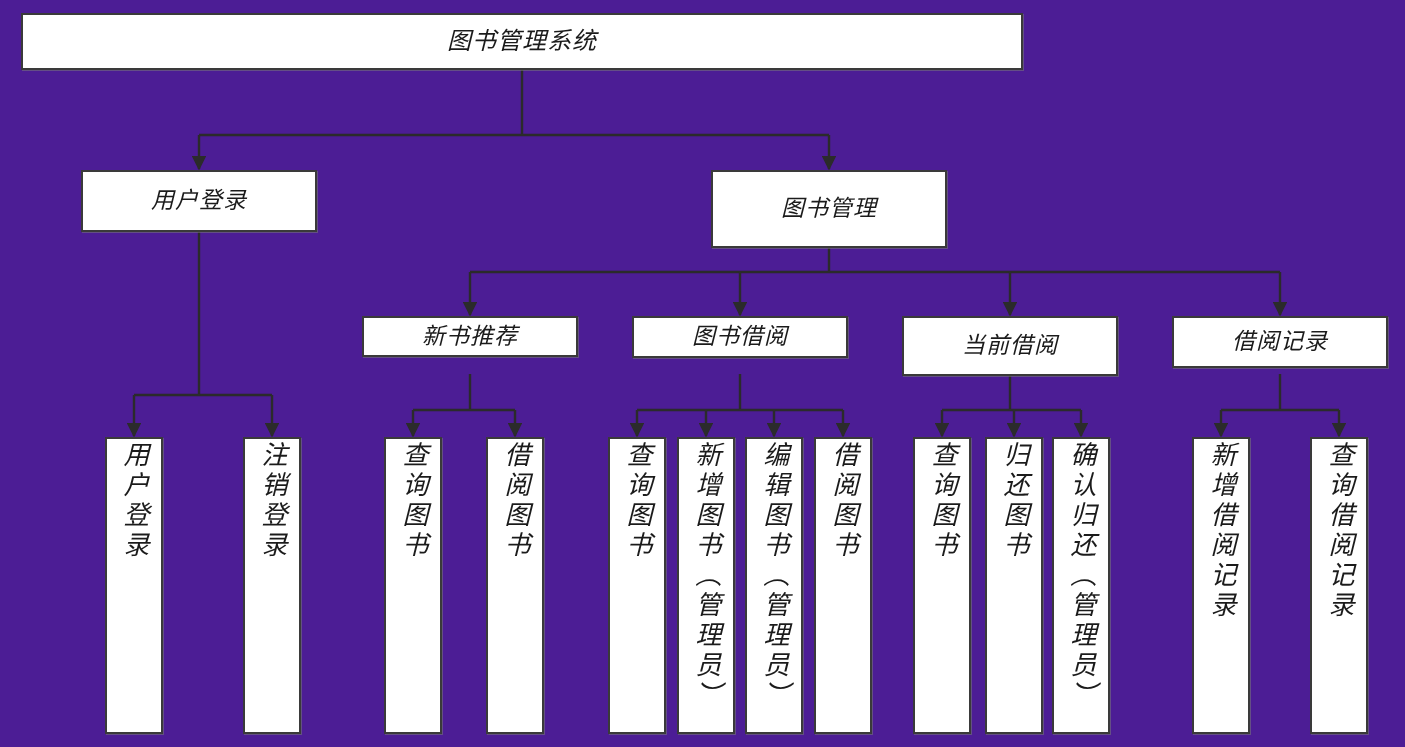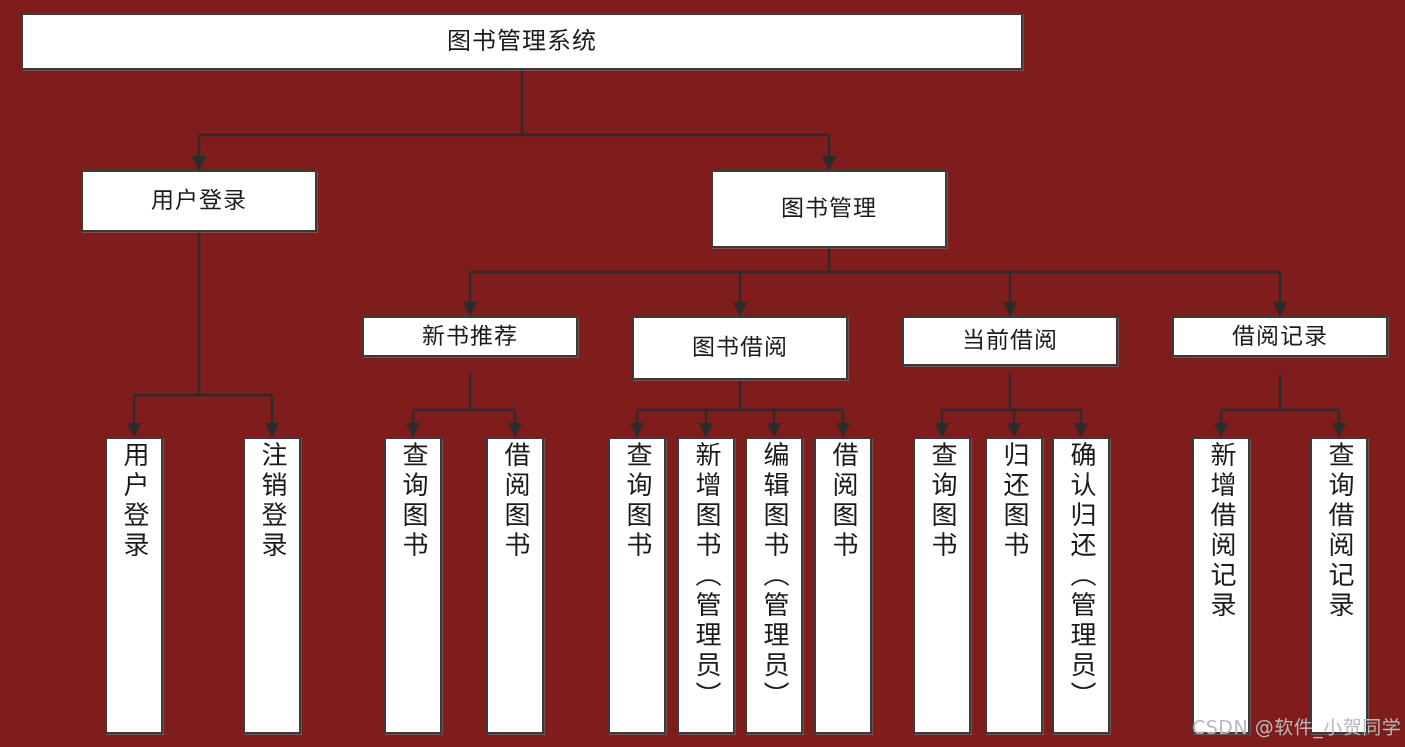--- a/index.html
+++ b/index.html
@@ -8,22 +8,23 @@
     padding: 0;
     background: #ffffff;
   }
   body {
     font-family: "DejaVu Sans", "Liberation Sans", sans-serif;
   }
   #canvas {
     position: relative;
     width: 1405px;
     height: 747px;
-    background: #7f1d1d;
+    background: #4c1d95;
     overflow: hidden;
+    font-style: italic;
   }
   svg.wires {
     position: absolute;
     left: 0;
     top: 0;
     width: 1405px;
     height: 747px;
     pointer-events: none;
   }
   .node {
@@ -127,27 +128,27 @@
       </div>
       <div class="node horiz" style="left: 81px; top: 170px; width: 236px; height: 62px;">
         <span class="label">用户登录</span>
       </div>
       <div class="node horiz" style="left: 711px; top: 170px; width: 236px; height: 78px;">
         <span class="label">图书管理</span>
       </div>
       <div class="node horiz" style="left: 362px; top: 316px; width: 216px; height: 41px;">
         <span class="label">新书推荐</span>
       </div>
-      <div class="node horiz" style="left: 632px; top: 316px; width: 216px; height: 64px;">
+      <div class="node horiz" style="left: 632px; top: 316px; width: 216px; height: 42px;">
         <span class="label">图书借阅</span>
       </div>
-      <div class="node horiz" style="left: 902px; top: 316px; width: 216px; height: 50px;">
+      <div class="node horiz" style="left: 902px; top: 316px; width: 216px; height: 60px;">
         <span class="label">当前借阅</span>
       </div>
-      <div class="node horiz" style="left: 1172px; top: 316px; width: 216px; height: 41px;">
+      <div class="node horiz" style="left: 1172px; top: 316px; width: 216px; height: 52px;">
         <span class="label">借阅记录</span>
       </div>
       <div class="node vert" style="left: 105px; top: 437px; width: 58px; height: 297px;">
         <span class="label">用户登录</span>
       </div>
       <div class="node vert" style="left: 243px; top: 437px; width: 58px; height: 297px;">
         <span class="label">注销登录</span>
       </div>
       <div class="node vert" style="left: 384px; top: 437px; width: 58px; height: 297px;">
         <span class="label">查询图书</span>
@@ -177,15 +178,14 @@
         <span class="label">确认归还（管理员）</span>
       </div>
       <div class="node vert" style="left: 1192px; top: 437px; width: 58px; height: 297px;">
         <span class="label">新增借阅记录</span>
       </div>
       <div class="node vert" style="left: 1310px; top: 437px; width: 58px; height: 297px;">
         <span class="label">查询借阅记录</span>
       </div>
     </div>
 
-  <div class="watermark" style="left:1192px; top:712px;">CSDN @软件_小贺同学</div>
 
 </div>
 
 </body></html>

